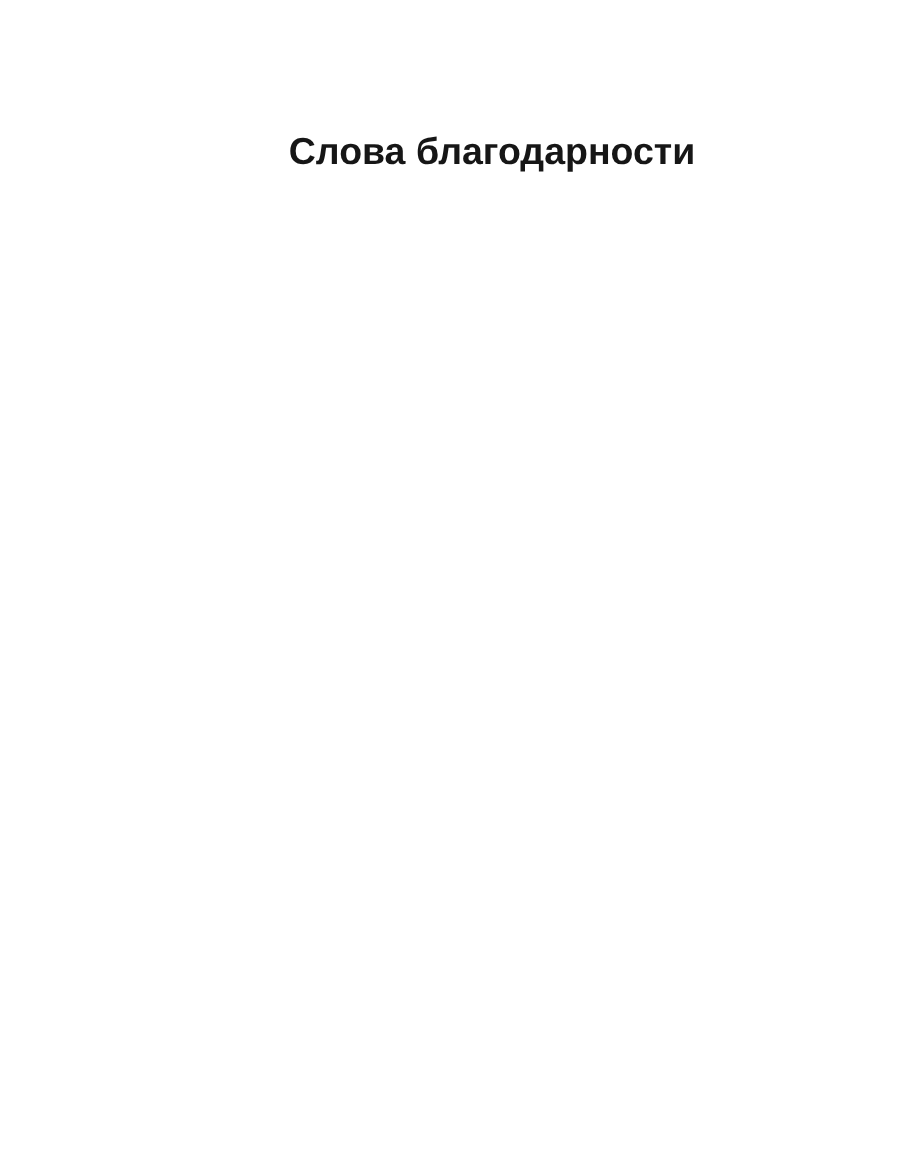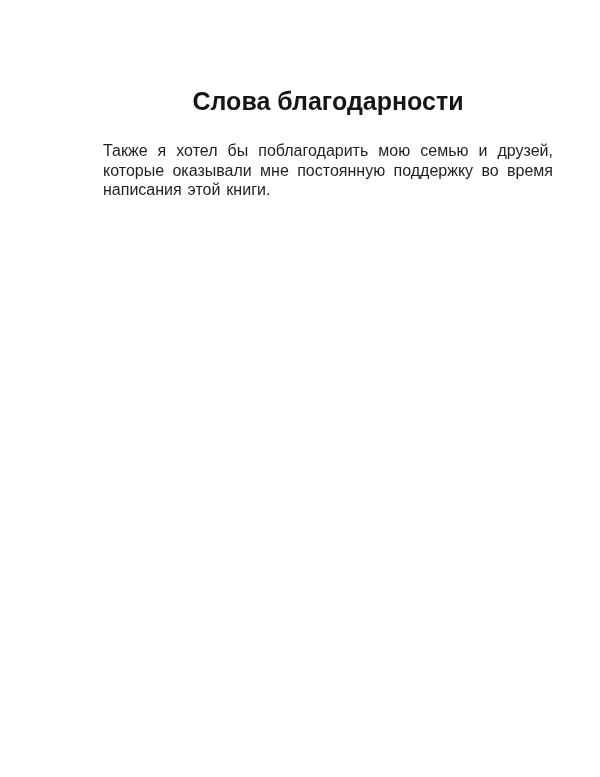--- a/index.html
+++ b/index.html
@@ -34,14 +34,13 @@
     text-align: justify;
     text-justify: inter-word;
     word-spacing: 1.5px;
   }
 </style>
 </head>
 <body>
 
 <div class="page">
   <h1 class="title">Слова благодарности</h1>
-  <p class="para">Также я хотел бы поблагодарить мою семью и друзей, которые оказывали мне постоянную поддержку во время написания этой книги.</p>
 </div>
 
 </body></html>

